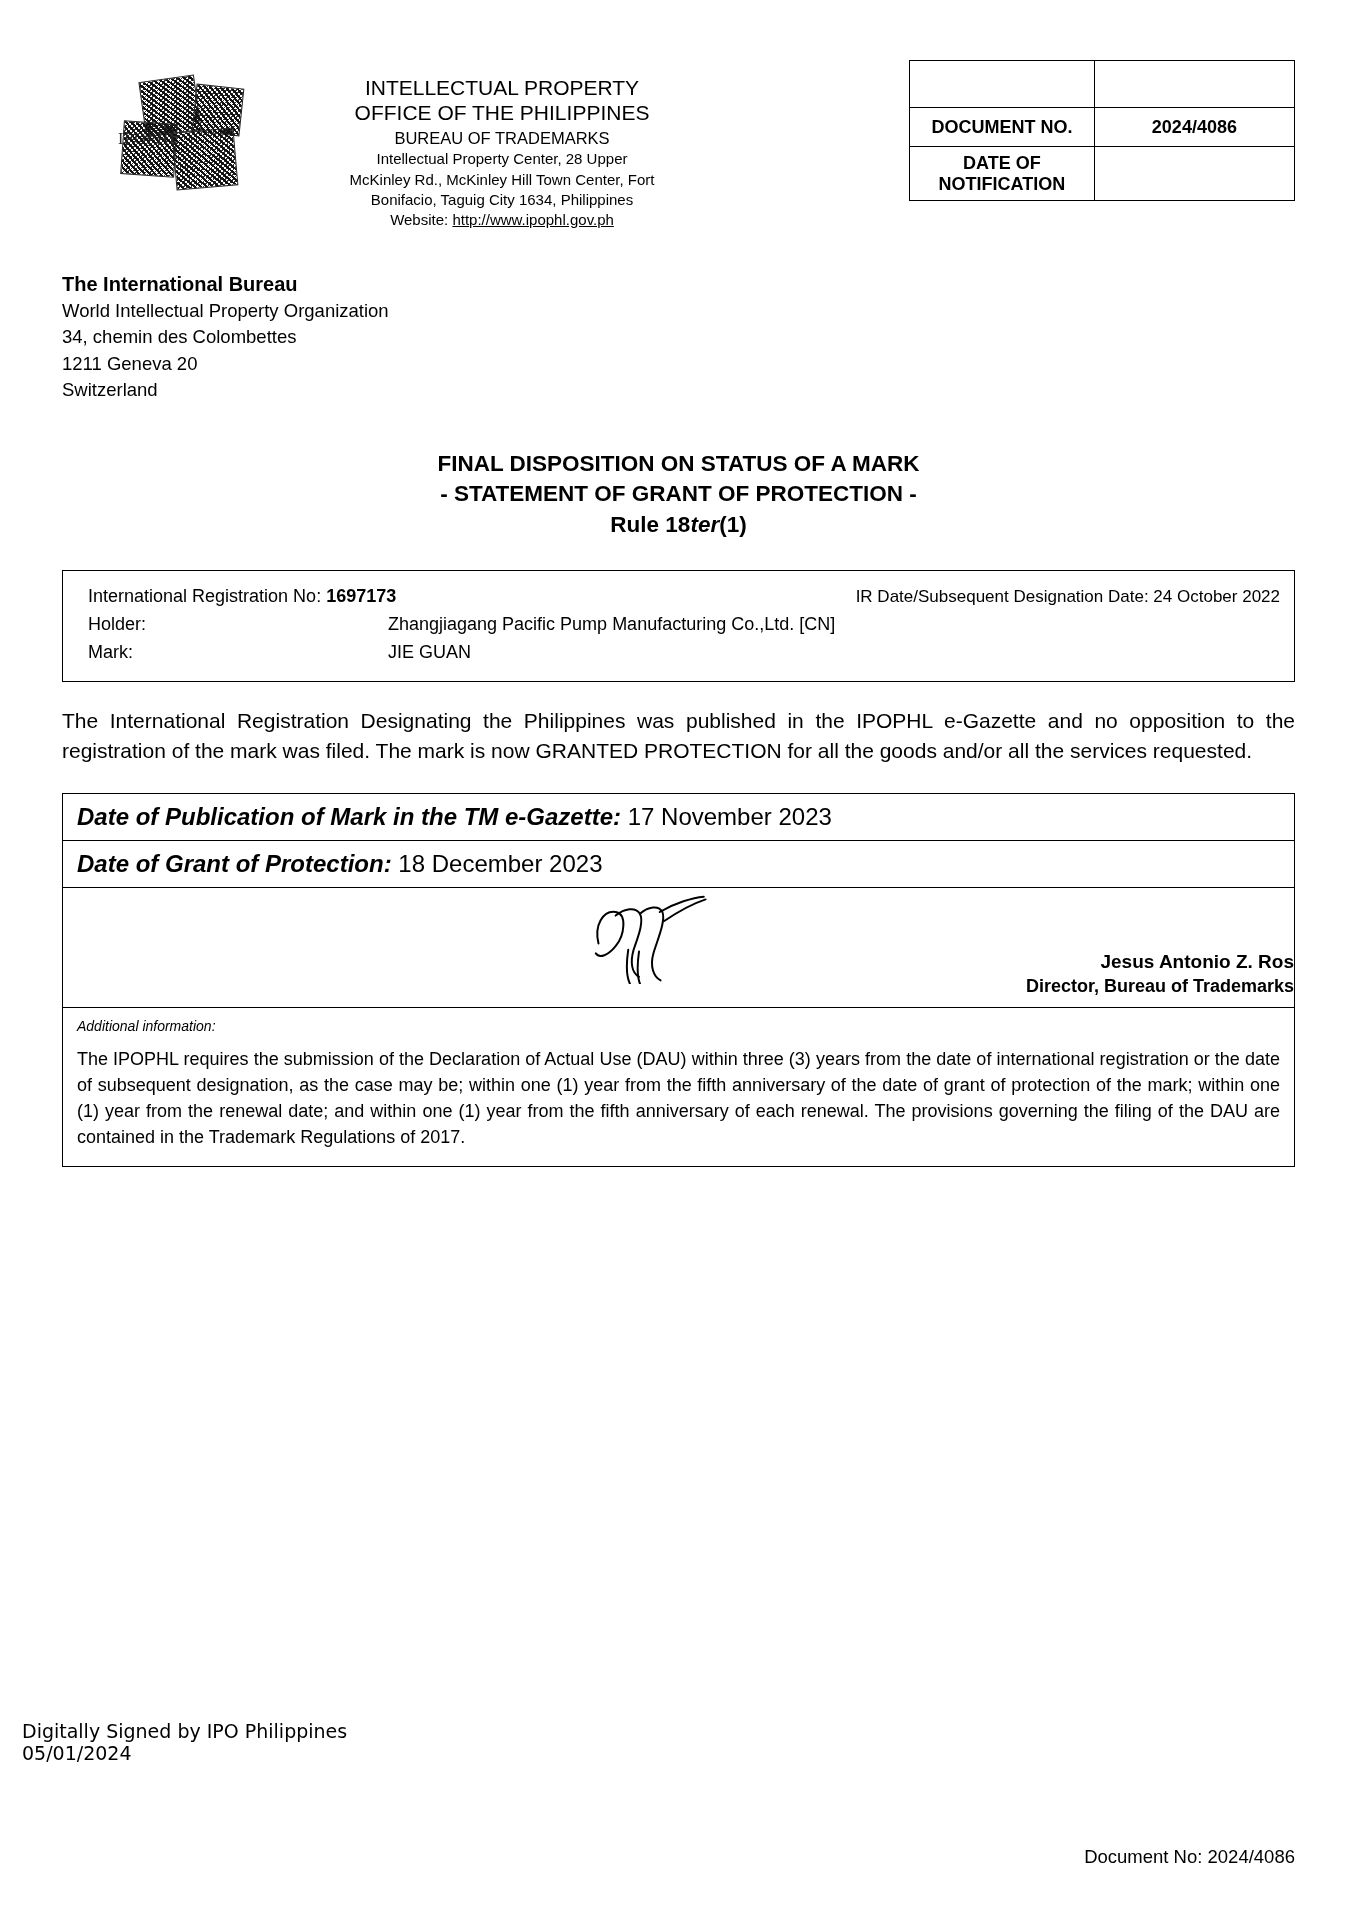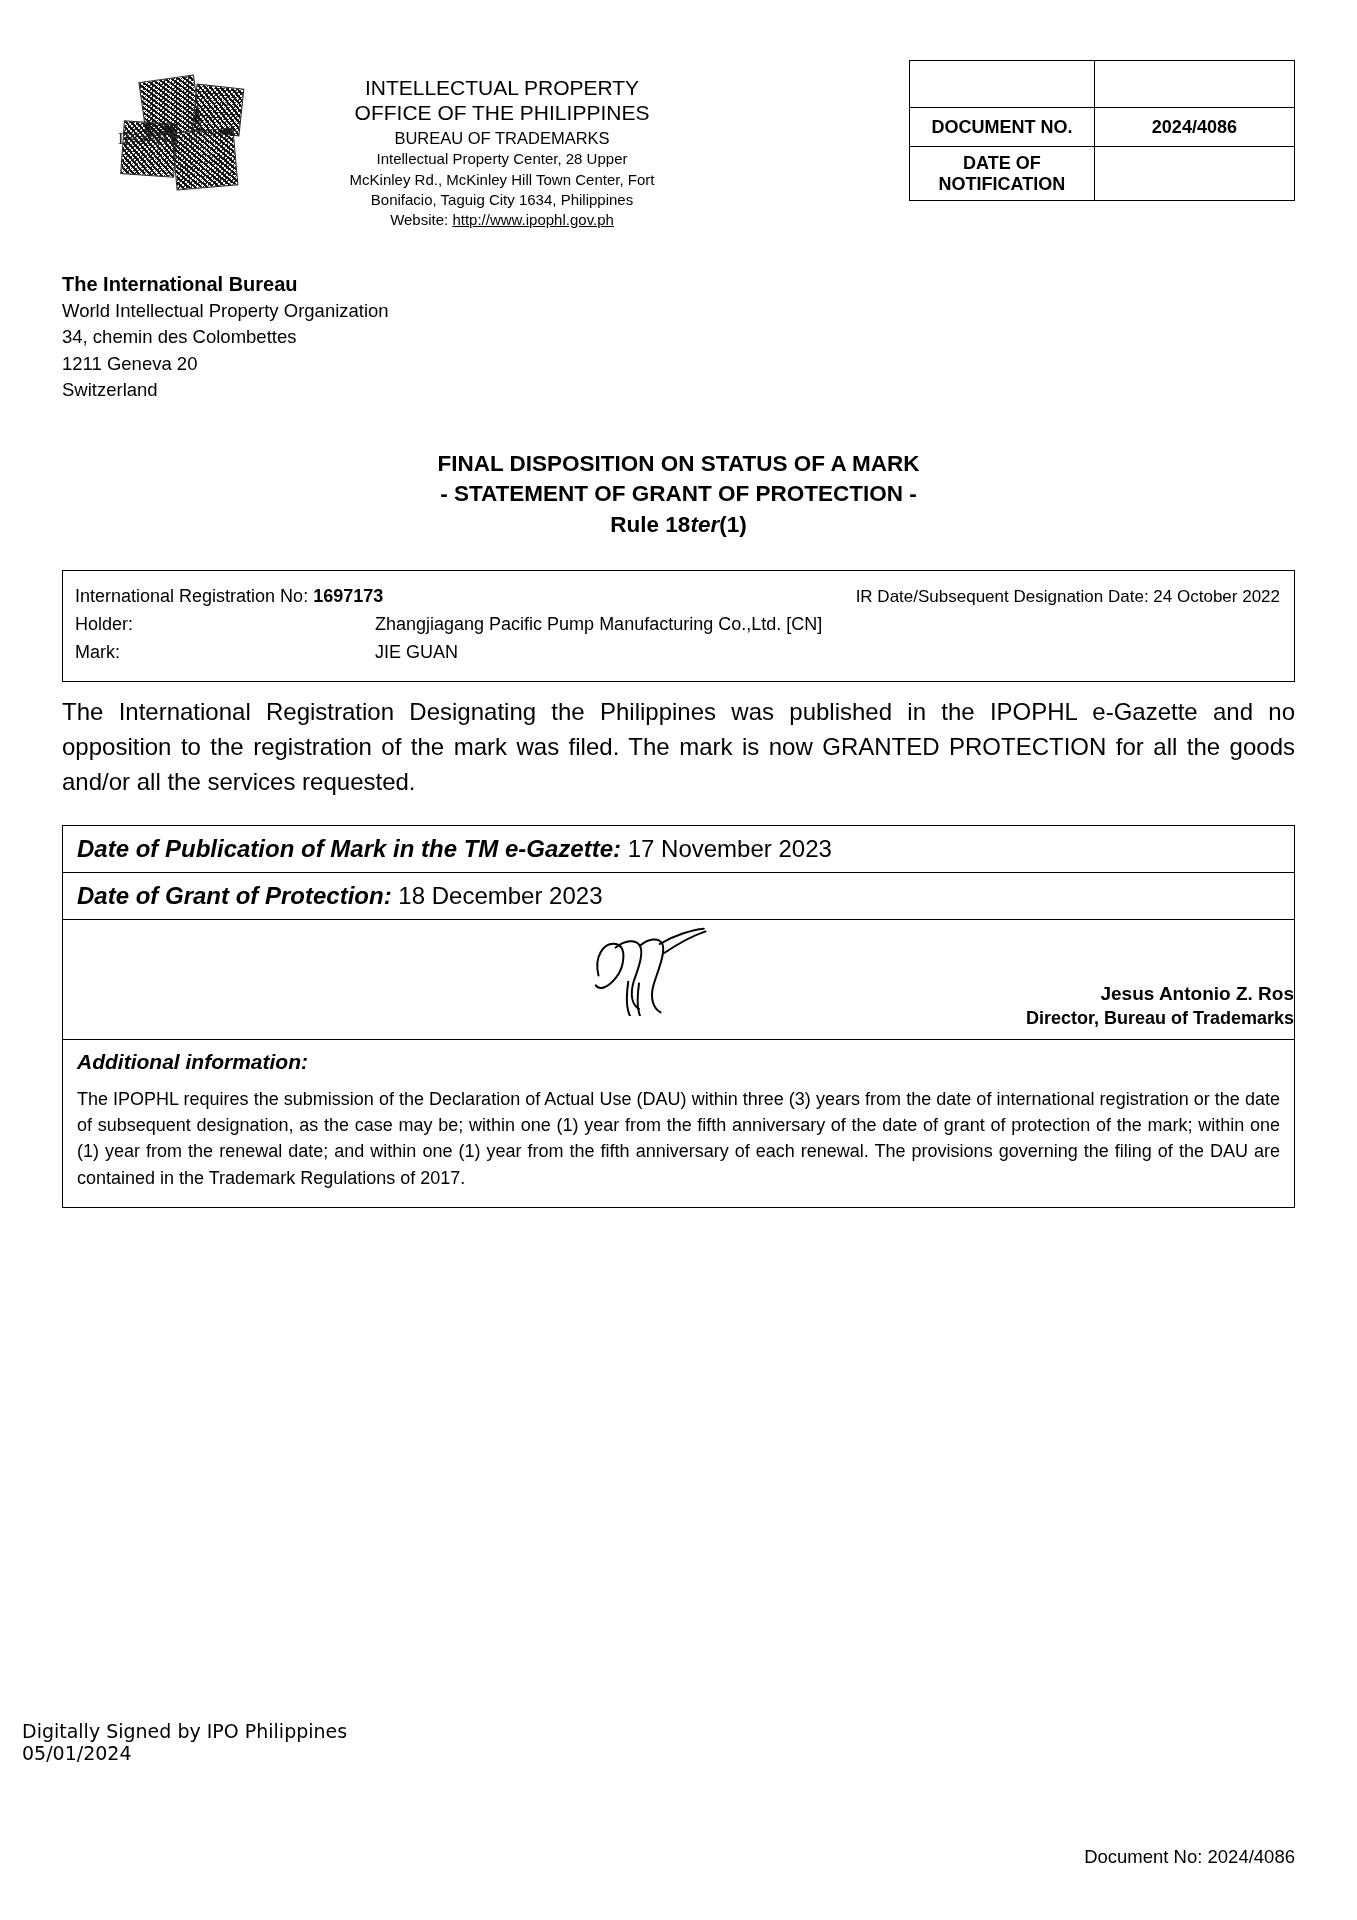--- a/index.html
+++ b/index.html
@@ -134,21 +134,21 @@
     font-weight: bold;
   }
   .main-title .rule i {
     font-style: italic;
   }
 
   
   .reg-box {
     margin-top: 30px;
     border: 1.5px solid #000;
-    padding: 12px 14px 14px 12px;
+    padding: 12px 14px 14px 25px;
     font-size: 18px;
     line-height: 1.55;
   }
   .reg-row {
     display: flex;
   }
   .reg-row .left {
     flex: 0 0 300px;
   }
   .reg-row .right {
@@ -163,22 +163,22 @@
     font-size: 18px;
   }
   .reg-row1 .irno b { font-weight: bold; }
   .reg-row1 .irdate {
     font-size: 17px;
     padding-bottom: 1px;
   }
 
   
   .para {
-    margin-top: 13px;
-    font-size: 24px;
+    margin-top: 24px;
+    font-size: 21px;
     line-height: 1.45;
     text-align: justify;
   }
 
   
   .dates-box {
     margin-top: 26px;
     border: 1.5px solid #000;
   }
   .dates-row {
@@ -217,22 +217,22 @@
   .sign-role {
     position: absolute;
     left: 0;
     right: 0;
     bottom: 10px;
     font-size: 18px;
     font-weight: bold;
   }
   .addl-title {
     padding: 10px 14px 4px 14px;
-    font-size: 21px;
-    font-weight: bold;
+    font-size: 14px;
+    font-weight: normal;
     font-style: italic;
   }
   .addl-body {
     padding: 8px 14px 16px 14px;
     font-size: 18px;
     line-height: 1.45;
     text-align: justify;
   }
 
   

